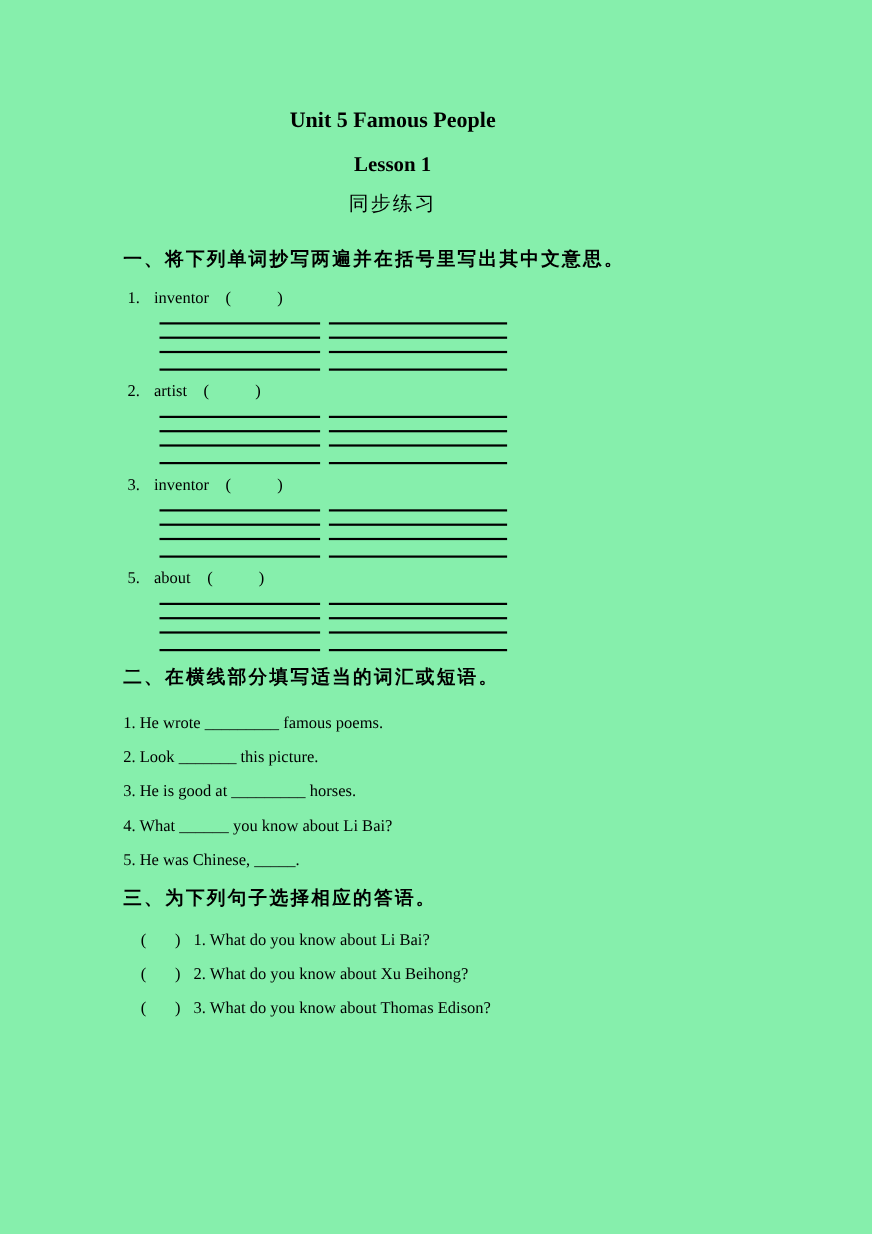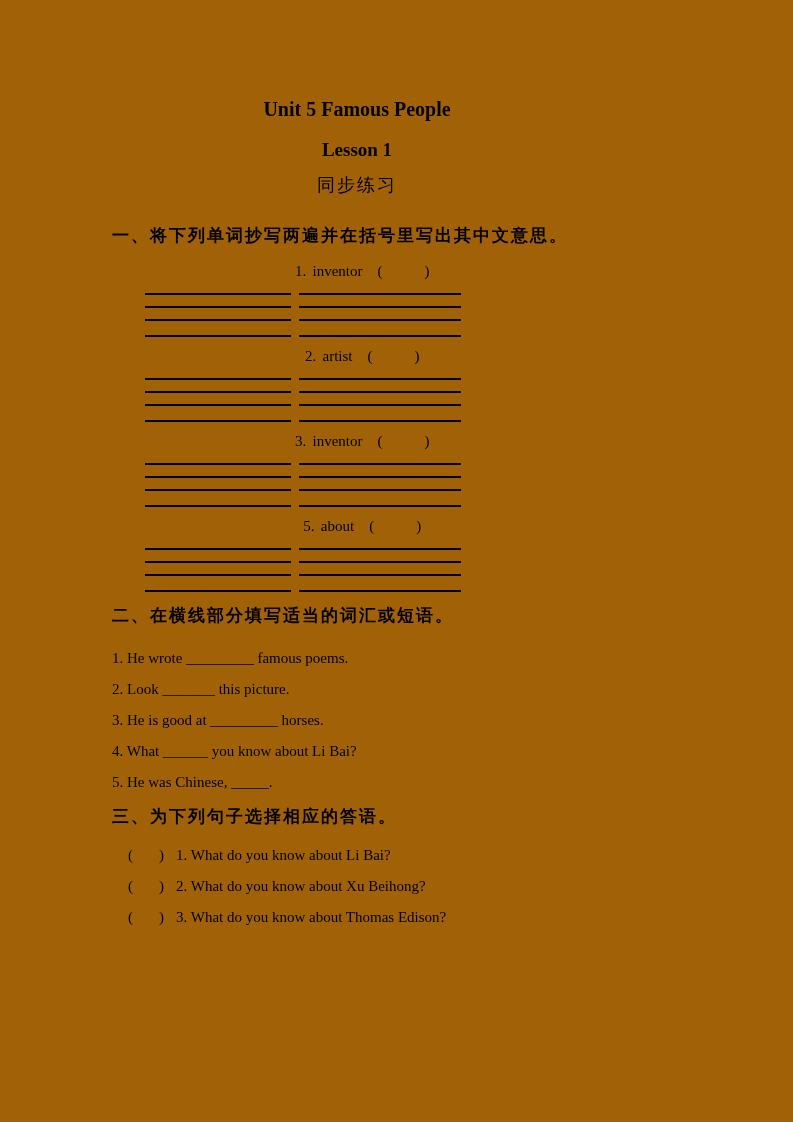--- a/index.html
+++ b/index.html
@@ -1,20 +1,20 @@
 <!DOCTYPE html>
 <html><head>
 <meta charset="utf-8">
 <style>
   html, body { margin: 0; padding: 0; background: #ffffff; }
   .page {
     position: relative;
     width: 793px;
     height: 1122px;
-    background: #a16207;
+    background: #86efac;
     color: #000000;
     font-family: "Liberation Serif", "DejaVu Serif", serif;
     overflow: hidden;
   }
   .content {
     position: absolute;
     left: 112px;
     top: 96px;
     width: 490px;
   }
@@ -41,21 +41,21 @@
   .section-heading {
     font-size: 17px;
     line-height: 26px;
     font-weight: 700;
     letter-spacing: 2px;
   }
   .section-heading.first { margin-top: 26px; }
   .section-heading.second { margin-top: 11px; }
   .section-heading.third { margin-top: 12px; }
 
-  .word-item { margin-top: 9px; text-align: center; }
+  .word-item { margin-top: 9px; }
   .word-item.first { margin-top: 12px; }
   .word-item-header {
     font-size: 15px;
     line-height: 21px;
     margin-left: 4px;
   }
   .word-num { display: inline-block; width: 24px; }
   .word-paren { margin-left: 15px; }
   .paren-gap { display: inline-block; width: 42px; }
 

